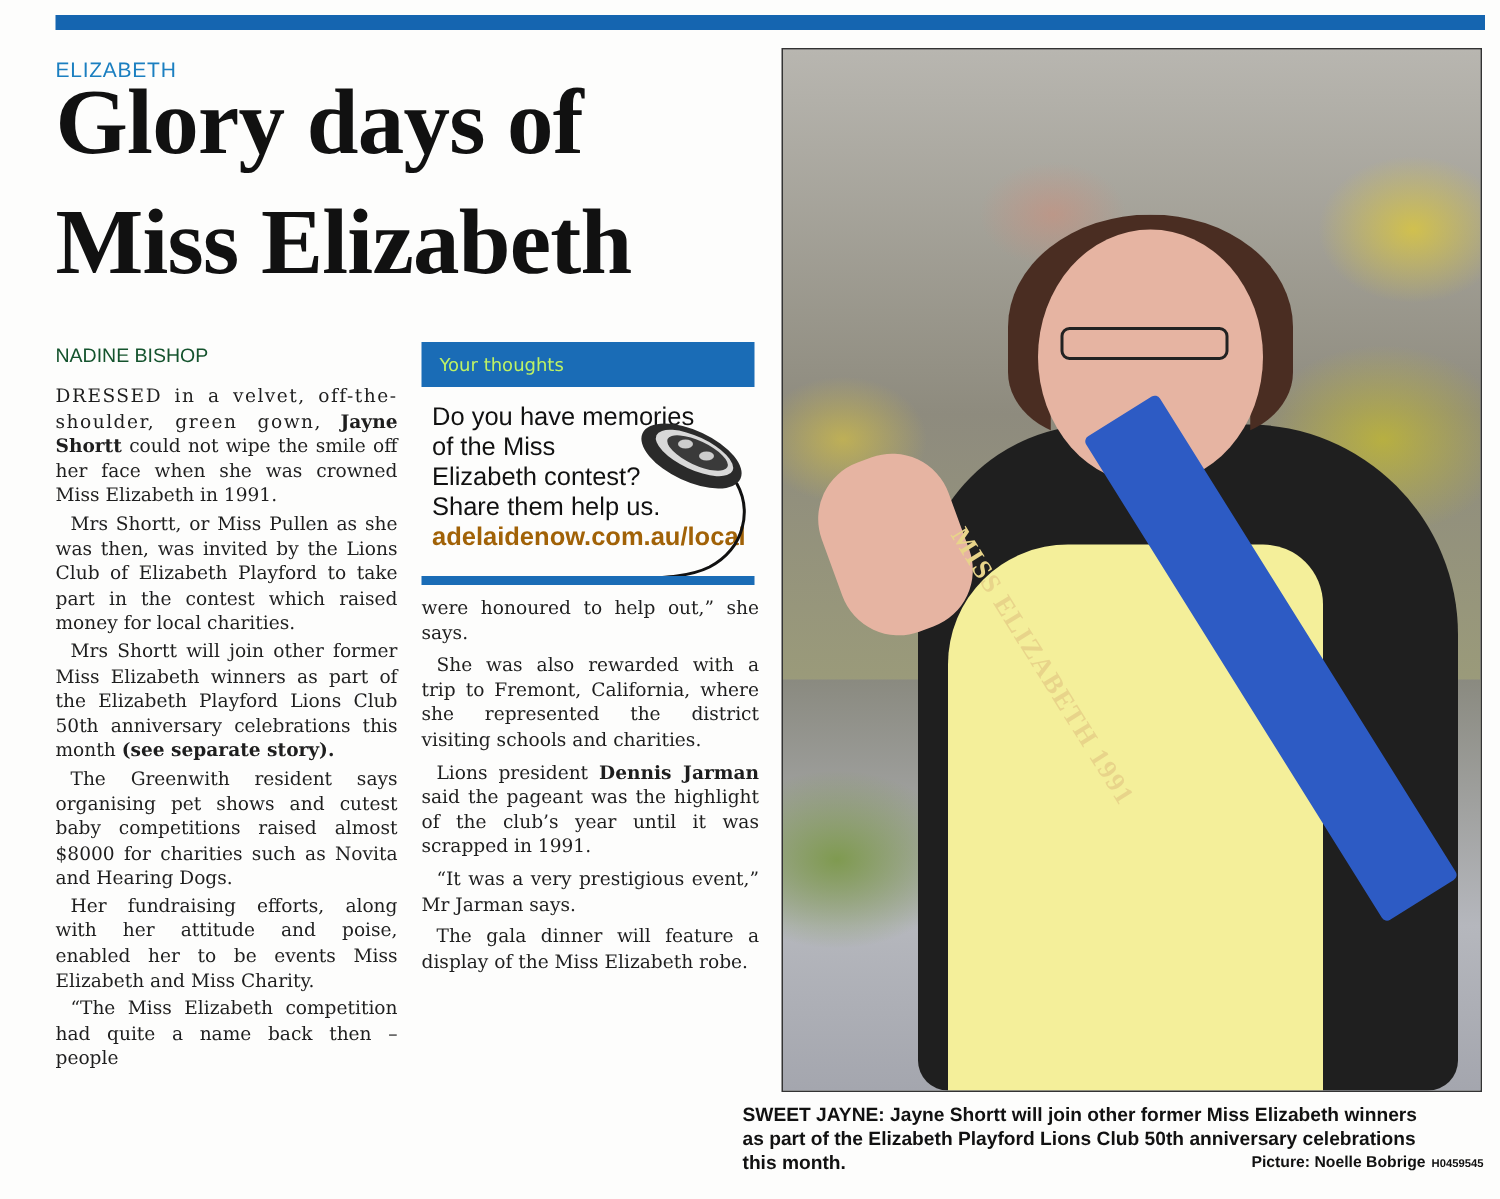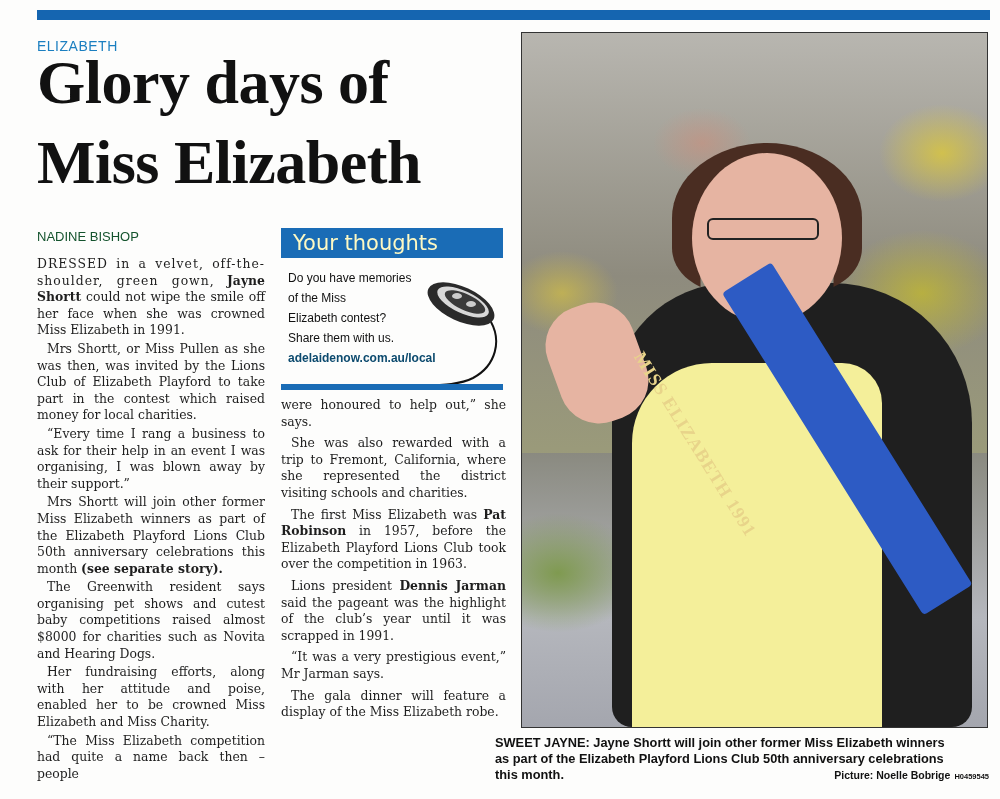--- a/index.html
+++ b/index.html
@@ -11,23 +11,23 @@
   .col { position:absolute; font-family:"DejaVu Serif", serif; font-size:12.4px; line-height:16.6px; text-align:justify; color:#1e1e1e; }
   .col p { margin:0 0 2px 0; text-indent:10px; }
   .col p.first { text-indent:0; }
   .col b { font-weight:bold; }
   .col1 { left:37px; top:256px; width:228px; }
   .col2 { left:281px; top:397px; width:225px; }
   .col2 p { margin-bottom:5px; }
   .col2 p.cont { text-indent:0; }
   .caps { letter-spacing:1px; }
   .thoughts { position:absolute; left:281px; top:228px; width:222px; height:165px; }
-  .thoughts .hdr { background:#1a6cb6; height:30px; color:#fef9c3; font-family:"DejaVu Sans", sans-serif; font-size:21px; line-height:30px; padding-left:12px; }
-  .thoughts .bodytxt { position:absolute; left:7px; top:40px; font-family:"Liberation Sans", sans-serif; font-size:12px; line-height:20px; color:#111; }
-  .thoughts .link { color:#0c4a6e; font-weight:bold; }
+  .thoughts .hdr { background:#1a6cb6; height:30px; color:#bef264; font-family:"DejaVu Sans", sans-serif; font-size:12px; line-height:30px; padding-left:12px; }
+  .thoughts .bodytxt { position:absolute; left:7px; top:40px; font-family:"Liberation Sans", sans-serif; font-size:17px; line-height:20px; color:#111; }
+  .thoughts .link { color:#a16207; font-weight:bold; }
   .thoughts .foot { position:absolute; left:0; bottom:3px; width:222px; height:6px; background:#1a6cb6; }
   .mouse { position:absolute; left:132px; top:52px; width:88px; height:112px; }
   .photo { position:absolute; left:521px; top:32px; width:465px; height:694px; border:1px solid #333; overflow:hidden;
     background:
       radial-gradient(ellipse 90px 70px at 420px 120px, rgba(220,200,60,0.8), transparent 70%),
       radial-gradient(ellipse 80px 60px at 40px 260px, rgba(210,190,70,0.7), transparent 70%),
       radial-gradient(ellipse 120px 90px at 400px 260px, rgba(200,190,40,0.7), transparent 70%),
       radial-gradient(ellipse 70px 50px at 180px 110px, rgba(210,140,120,0.5), transparent 70%),
       linear-gradient(180deg, #b8b6b0 0%, #8e8b7e 35%, #9a9a7a 60%, #b7b9b8 100%); }
   .photo .road { position:absolute; left:0; top:420px; width:465px; height:274px; background:linear-gradient(180deg,#8a8a80,#b5b7bd 60%,#a4a6ae); }
@@ -48,51 +48,49 @@
 <body>
 
 <div class="topbar"></div>
 <div class="kicker">ELIZABETH</div>
 <h1 class="headline" style="margin:0">Glory days of Miss Elizabeth</h1>
 <div class="byline">NADINE BISHOP</div>
 
 <div class="col col1">
   <p class="first"><span class="caps">DRESSED in a velvet, off-the-shoulder, green gown,</span> <b>Jayne Shortt</b> <span>could not wipe the smile off her face when she was crowned Miss Elizabeth in 1991.</span></p>
   <p>Mrs Shortt, or Miss Pullen as she was then, was invited by the Lions Club of Elizabeth Playford to take part in the contest which raised money for local charities.</p>
-  <p>“Every time I rang a business to ask for their help in an event I was organising, I was blown away by their support.”</p>
   <p><span>Mrs Shortt will join other former Miss Elizabeth winners as part of the Elizabeth Playford Lions Club 50th anniversary celebrations this month</span> <b>(see separate story).</b></p>
   <p>The Greenwith resident says organising pet shows and cutest baby competitions raised almost $8000 for charities such as Novita and Hearing Dogs.</p>
-  <p>Her fundraising efforts, along with her attitude and poise, enabled her to be crowned Miss Elizabeth and Miss Charity.</p>
+  <p>Her fundraising efforts, along with her attitude and poise, enabled her to be events Miss Elizabeth and Miss Charity.</p>
   <p>“The Miss Elizabeth competition had quite a name back then – people</p>
 </div>
 
 <div class="thoughts">
   <div class="hdr">Your thoughts</div>
   <div class="bodytxt">
     <div>Do you have memories</div>
     <div>of the Miss</div>
     <div>Elizabeth contest?</div>
-    <div>Share them with us.</div>
+    <div>Share them help us.</div>
     <div class="link">adelaidenow.com.au/local</div>
   </div>
   <svg class="mouse" viewBox="0 0 88 112">
     <ellipse cx="48" cy="24" rx="36" ry="17" transform="rotate(25 48 24)" fill="#2a2a2a"></ellipse>
     <ellipse cx="50" cy="22" rx="28" ry="11" transform="rotate(25 50 22)" fill="#d8d8d8"></ellipse>
     <ellipse cx="52" cy="22" rx="22" ry="8" transform="rotate(25 52 22)" fill="#3a3a3a"></ellipse>
     <ellipse cx="44" cy="16" rx="5" ry="3" fill="#ccc"></ellipse>
     <ellipse cx="58" cy="24" rx="5" ry="3" fill="#ccc"></ellipse>
     <path d="M78 42 C 88 60, 84 85, 60 98 C 40 108, 10 104, -40 110" stroke="#111" stroke-width="2" fill="none"></path>
   </svg>
   <div class="foot"></div>
 </div>
 
 <div class="col col2">
   <p class="cont">were honoured to help out,” she says.</p>
   <p>She was also rewarded with a trip to Fremont, California, where she represented the district visiting schools and charities.</p>
-  <p><span>The first Miss Elizabeth was</span> <b>Pat Robinson</b> <span>in 1957, before the Elizabeth Playford Lions Club took over the competition in 1963.</span></p>
   <p><span>Lions president</span> <b>Dennis Jarman</b> <span>said the pageant was the highlight of the club’s year until it was scrapped in 1991.</span></p>
   <p>“It was a very prestigious event,” Mr Jarman says.</p>
   <p>The gala dinner will feature a display of the Miss Elizabeth robe.</p>
 </div>
 
 <div class="photo">
   <div class="road"></div>
   <div class="grass"></div>
   <div class="body"></div>
   <div class="top"></div>

